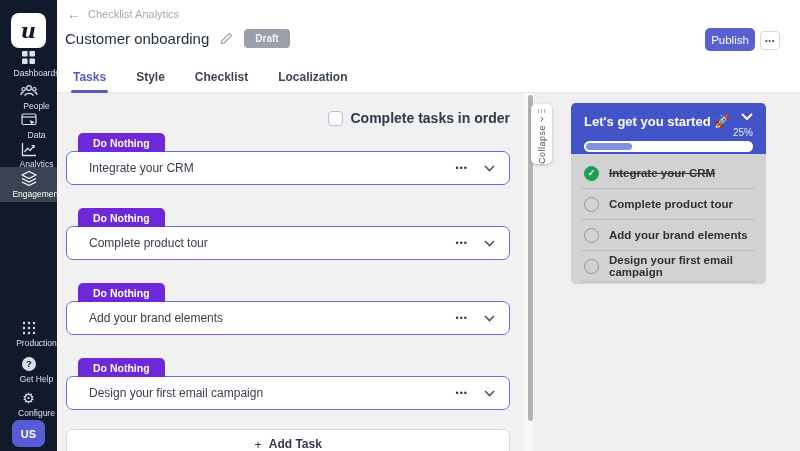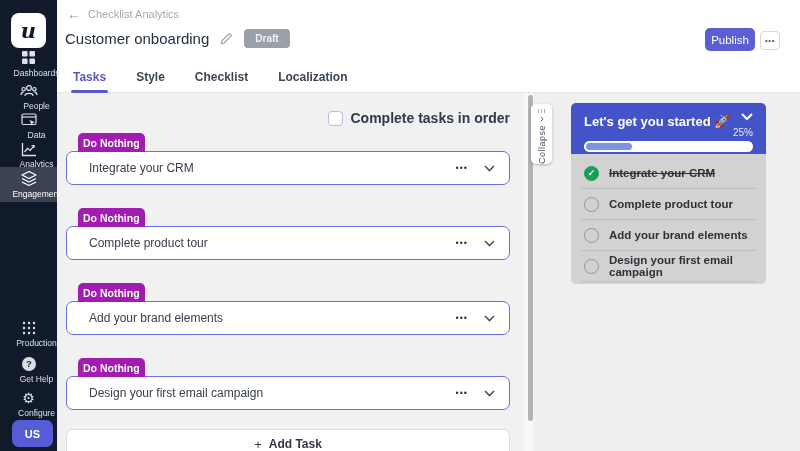--- a/index.html
+++ b/index.html
@@ -11,21 +11,21 @@
     background:#101a2b; z-index:5; }
   .logo { position:absolute; left:11px; top:13px; width:35px; height:35px;
     background:#fff; border-radius:8px; display:flex; align-items:center; justify-content:center;
     font-family:"DejaVu Serif", serif; font-style:italic; font-weight:bold;
     font-size:21px; color:#101a2b; }
   .snav { position:absolute; left:0; width:57px; display:flex; flex-direction:column;
     align-items:center; gap:2px; padding:3px 0; cursor:pointer; }
   .snav.active { background:#3a4253; }
   .slabel { font-size:8.5px; color:#dbe0e8; letter-spacing:0;padding-left:16px; }
   .sicon { display:block; }
-  .avatar { position:absolute; left:12px; top:420px; width:41px; height:27px;
+  .avatar { position:absolute; left:12px; top:420px; width:33px; height:27px;
     background:#555cd6; border-radius:7px; color:#fff; font-size:11px; font-weight:bold;
     display:flex; align-items:center; justify-content:center; }
 
   
   .header { position:absolute; left:57px; top:0; width:743px; height:93px;
     background:#fff; border-bottom:1px solid #e7e7e8; }
   .back-row { position:absolute; left:10px; top:7px; display:flex; align-items:center;
     gap:7px; color:#a3a9b2; font-size:11px; cursor:pointer; }
   .back-arrow { font-size:14px; line-height:1; color:#8f96a0; }
   .title-row { position:absolute; left:8px; top:29px; display:flex; align-items:center; gap:11px; }
@@ -46,22 +46,22 @@
     height:3px; background:#5558c5; border-radius:3px; }
 
   
   .content { position:absolute; left:57px; top:93px; width:467px; height:358px;
     background:#f2f1f2; overflow:hidden; }
   .order-row { position:absolute; top:17px; right:14px; display:flex; align-items:center; gap:8px; }
   .checkbox { width:15px; height:15px; border:1.5px solid #b9bce4; border-radius:4px;
     background:#fff; cursor:pointer; }
   .order-label { font-size:14px; font-weight:bold; color:#2e3a49; }
   .task-group { position:absolute; left:9px; width:444px; }
-  .task-badge { display:inline-block; margin-left:12px; padding:4px 5px 3px;
-    background:#a21caf; color:#fff; font-size:10.5px; font-weight:bold;
+  .task-badge { display:inline-block; margin-left:12px; padding:4px 15px 3px;
+    background:#6d28d9; color:#fff; font-size:10.5px; font-weight:bold;
     border-radius:5px 5px 0 0; position:relative; z-index:1; }
   .task-card { height:34px; background:#fff; border:1.5px solid #6a6ee4; border-radius:7px;
     display:flex; align-items:center; padding:0 14px 0 22px; margin-top:-1px; }
   .task-title { flex:1; font-size:12px; color:#39404d; }
   .dots { font-size:9px; letter-spacing:1px; color:#2f3642; cursor:pointer; line-height:1; }
   .task-chevron { margin-left:16px; cursor:pointer; display:block; }
   .add-task { position:absolute; left:9px; top:336px; width:444px; height:30px;
     background:#fff; border:1px solid #dcdcdc; border-radius:7px; display:flex;
     align-items:center; justify-content:center; gap:7px; font-size:12px; font-weight:bold;
     color:#333a45; cursor:pointer; }

